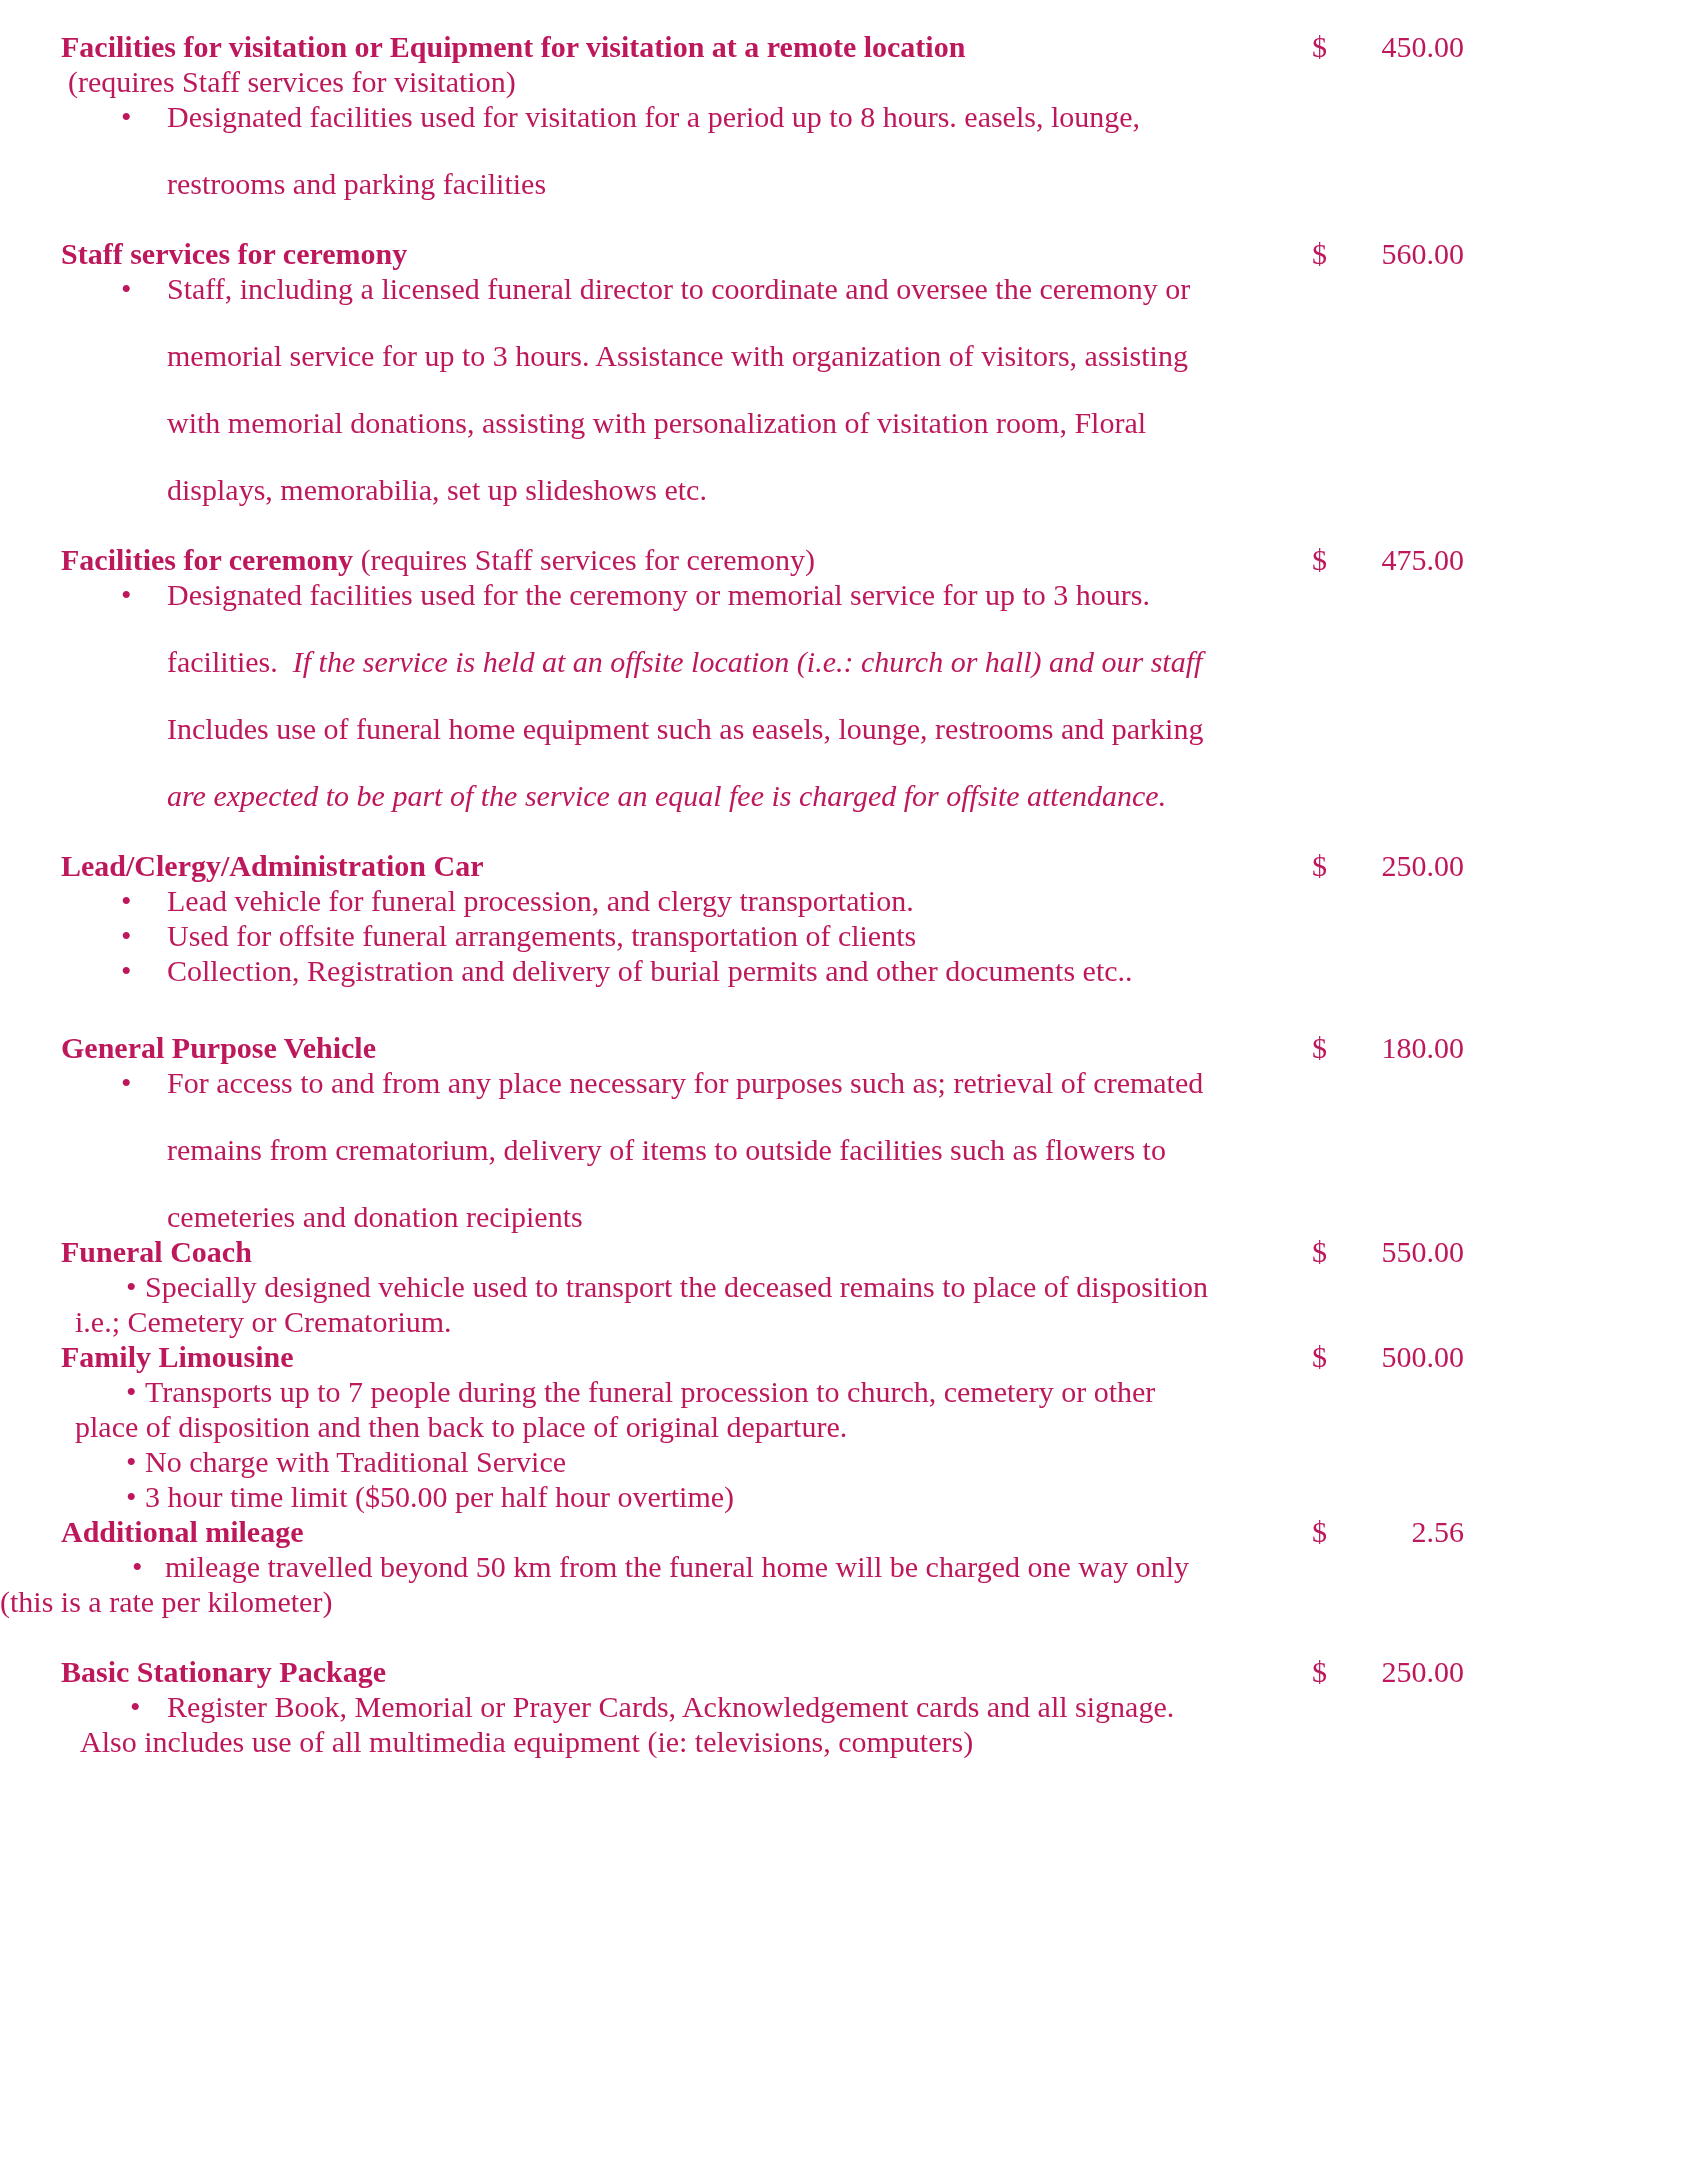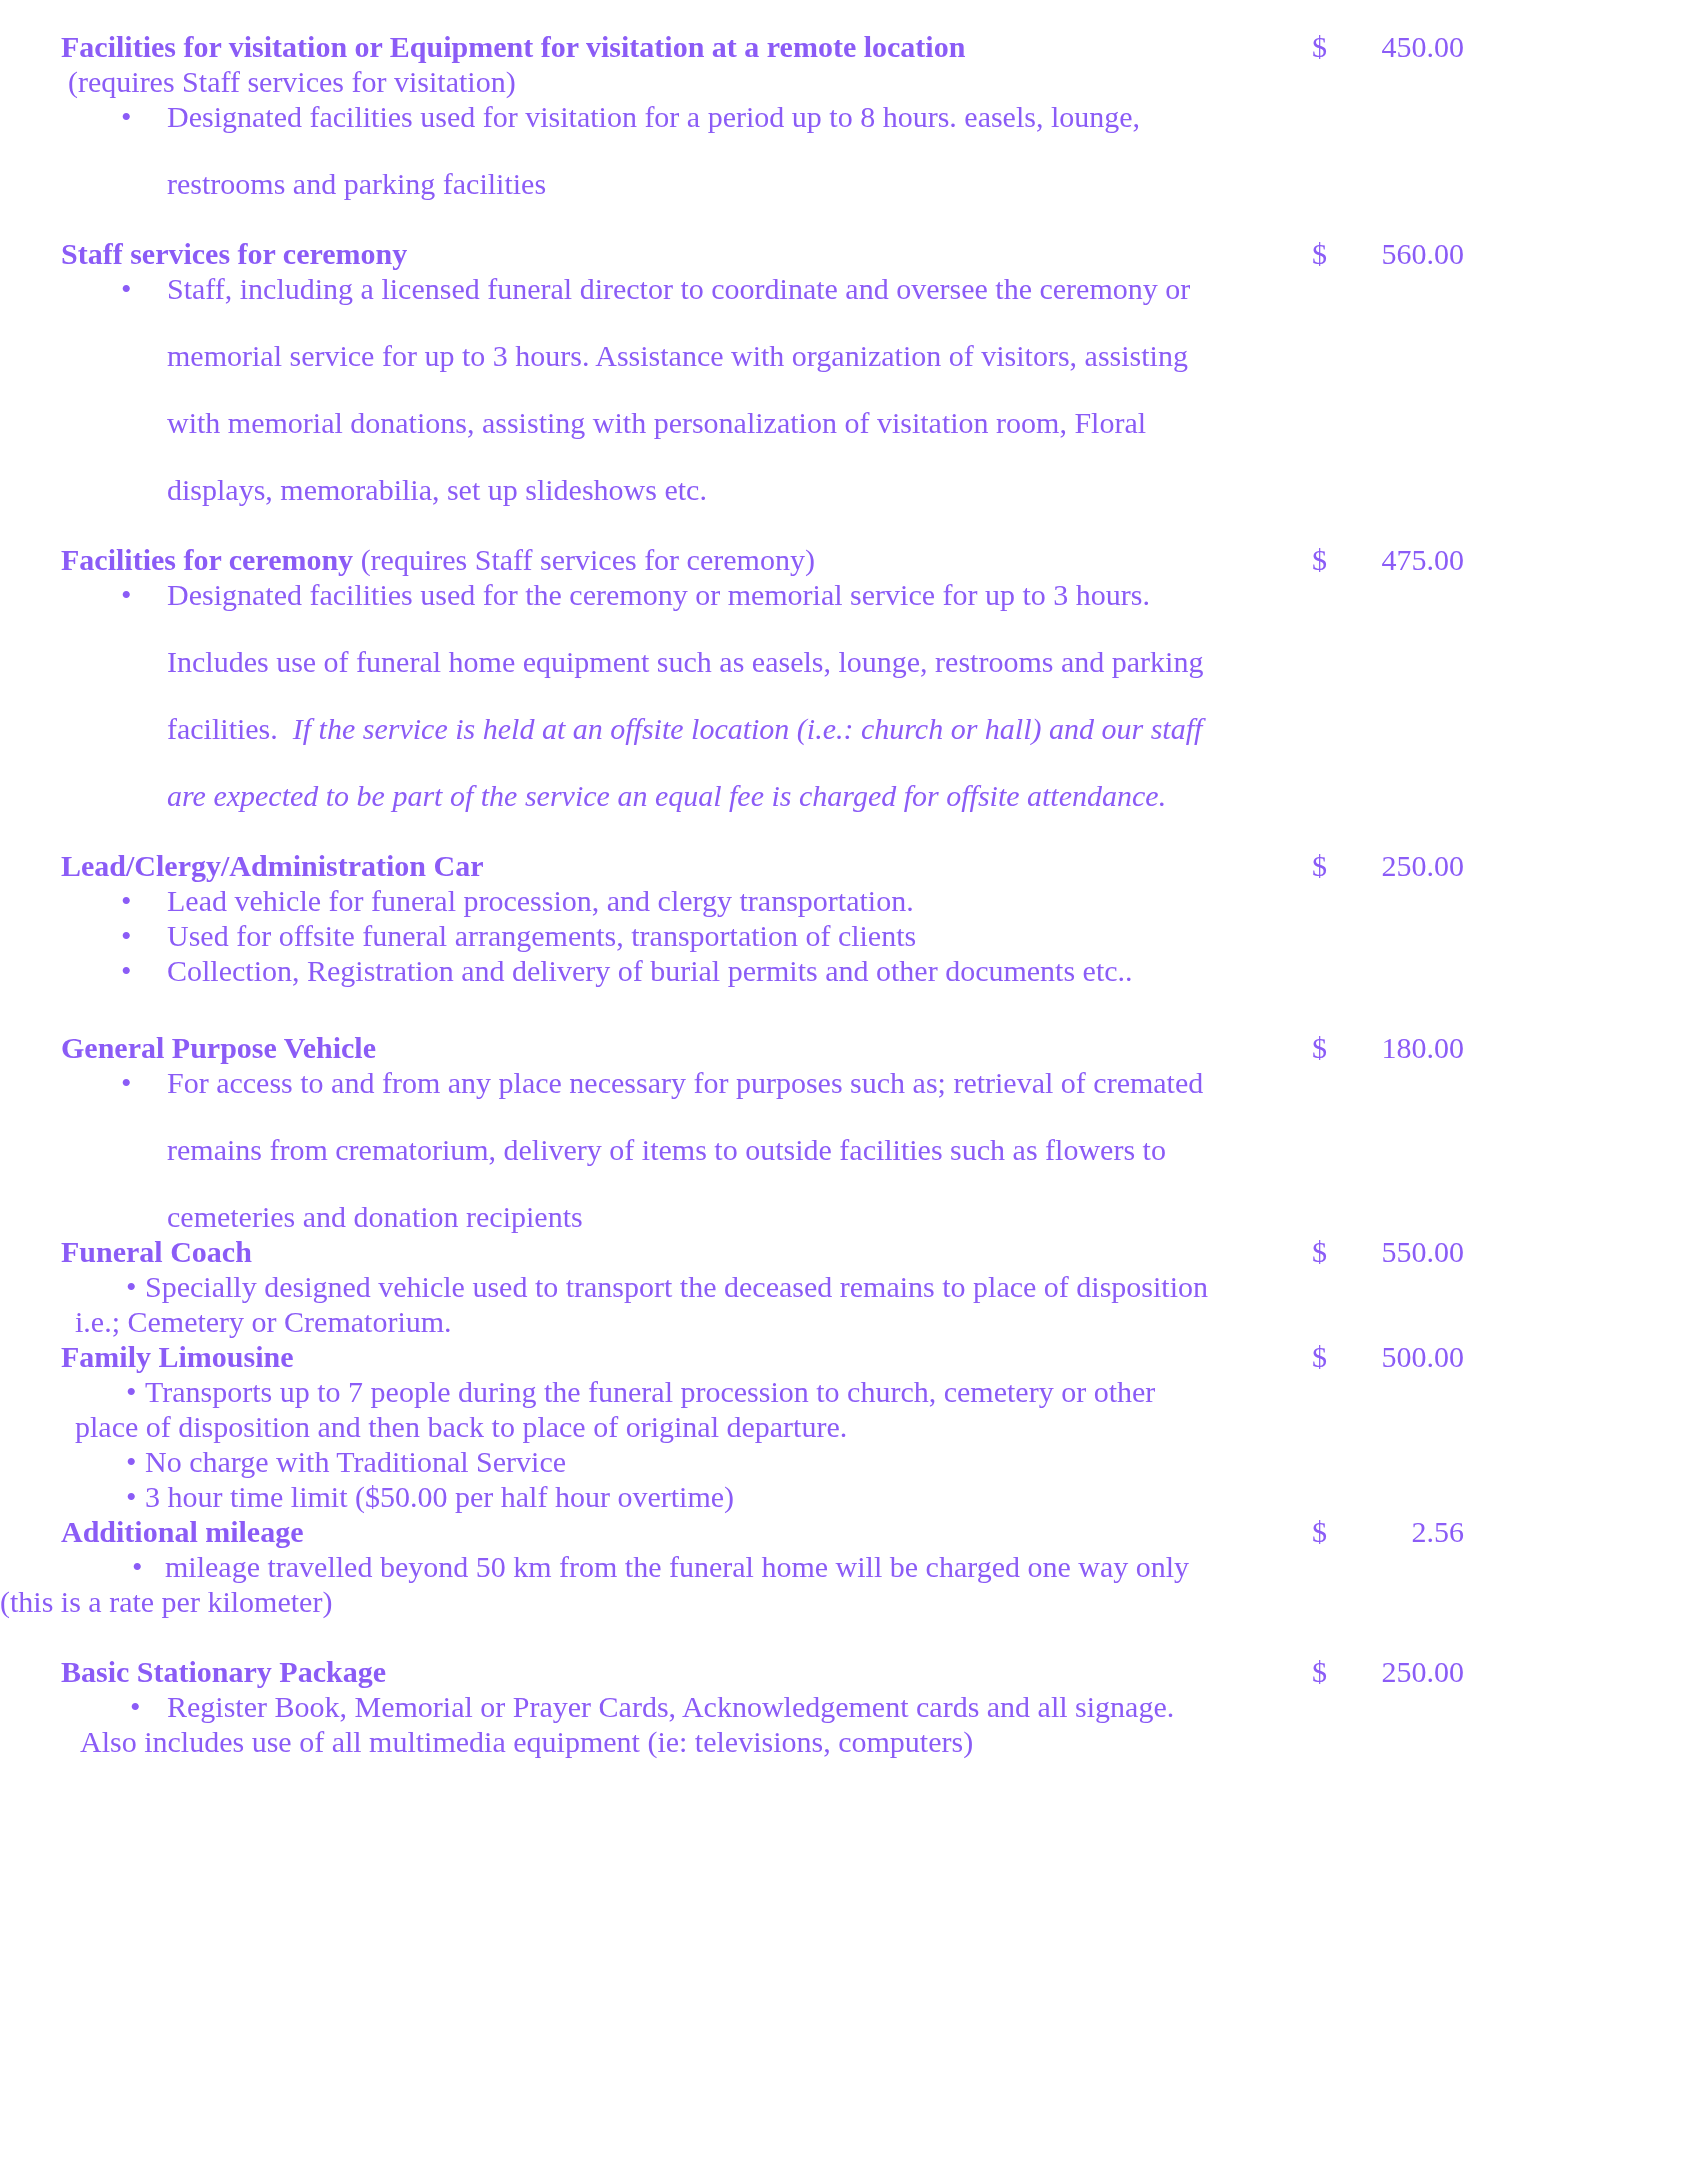--- a/index.html
+++ b/index.html
@@ -1,21 +1,21 @@
 <!DOCTYPE html>
 <html style="font-size:14px"><head>
 <meta charset="utf-8">
 <style>
   html, body { margin: 0; padding: 0; background: #ffffff; }
   .doc {
     position: relative;
     width: 1685px;
     height: 2181px;
     background: #ffffff;
-    color: #8b5cf6;
+    color: #be185d;
     font-family: "Liberation Serif", "DejaVu Serif", serif;
     font-size: 30px;
     line-height: 35px;
     overflow: hidden;
   }
   .content { padding-top: 29px; }
   .line { position: relative; white-space: nowrap; height: 35px; }
   .head { padding-left: 61px; font-weight: bold; padding-right: 377px; }
   .head .suffix { font-weight: normal; }
   .sub { padding-left: 68px; }
@@ -102,24 +102,24 @@
         <span class="price">
           <span>$</span>
           <span>475.00</span>
         </span>
       </div>
       <div class="line a-first">
         <span class="dot">•</span>
         <span>Designated facilities used for the ceremony or memorial service for up to 3 hours.</span>
       </div>
       <div class="line a-cont">
+        <span>facilities.&nbsp; </span><span class="it">If the service is held at an offsite location (i.e.: church or hall) and our staff</span>
+      </div>
+      <div class="line a-cont">
         <span>Includes use of funeral home equipment such as easels, lounge, restrooms and parking</span>
-      </div>
-      <div class="line a-cont">
-        <span>facilities.&nbsp; </span><span class="it">If the service is held at an offsite location (i.e.: church or hall) and our staff</span>
       </div>
       <div class="line a-cont">
         <span class="it">are expected to be part of the service an equal fee is charged for offsite attendance.</span>
       </div>
     </section>
     <div class="gap"></div>
 
     <section>
       <div class="line head">
         <span>Lead/Clergy/Administration Car</span>

